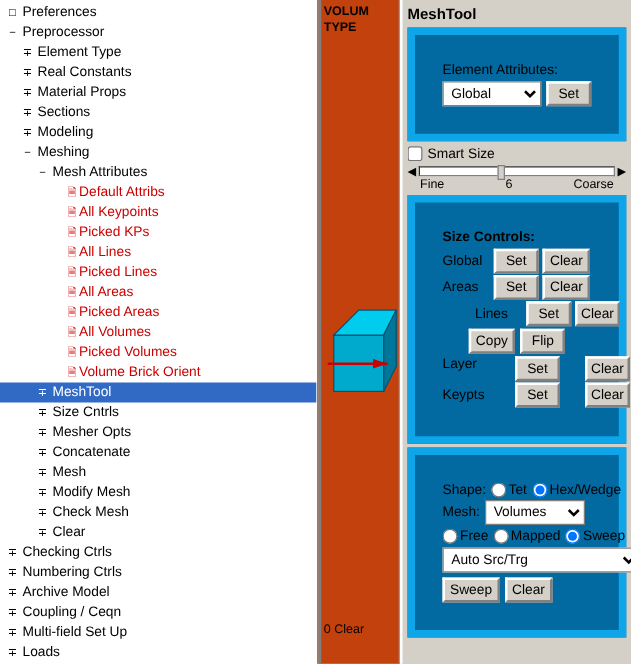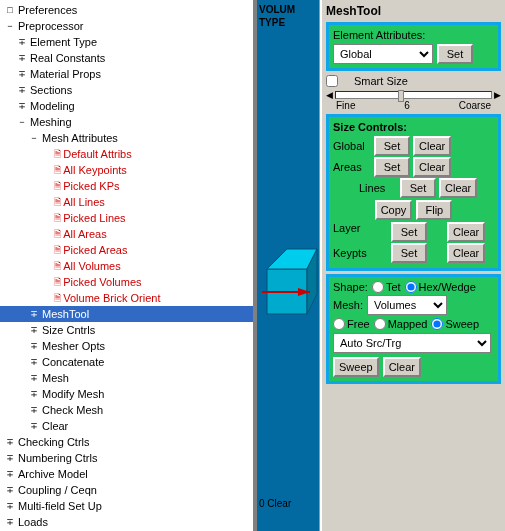--- a/index.html
+++ b/index.html
@@ -99,23 +99,23 @@
     }
     .left-panel::-webkit-scrollbar-track {
       background: #d4d0c8;
     }
     .left-panel::-webkit-scrollbar-thumb {
       background: #a0a0a0;
       border: 1px solid #808080;
     }
 
     .inner-box {
-      border: 3px solid #0ea5e9;
-      padding: 4px;
-      background: #22c55e;
+      border: 6px solid #0ea5e9;
+      padding: 22px;
+      background: #0369a1;
     }
 
     .main-layout {
       display: flex;
       width: 505px;
       height: 531px;
     }
 
     .red-text {
       color: #cc0000;
@@ -319,21 +319,21 @@
       </div>
 
       <div class="tree-item indent-1">
         
         
       </div>
 
     </div>
   </div>
 
-  <div style="width: 65px; flex-shrink:0; background:#0369a1; border-left:2px solid #808080; border-right:1px solid #999; position:relative; overflow:hidden;">
+  <div style="width: 65px; flex-shrink:0; background:#c2410c; border-left:2px solid #808080; border-right:1px solid #999; position:relative; overflow:hidden;">
 
     <div style="padding: 4px 2px;">
       <div style="font-size:10px; font-weight:bold; color:#000;">VOLUM</div>
       <div style="font-size:10px; font-weight:bold; color:#000; margin-top:2px;">TYPE</div>
     </div>
 
     <div style="position:absolute; bottom: 200px; left: 5px;">
       <svg width="60" height="90" viewBox="0 0 60 90">
 
         <polygon points="5,30 45,30 45,75 5,75" fill="#00aacc" stroke="#005577" stroke-width="1"></polygon>
@@ -363,21 +363,21 @@
     <div class="inner-box" style="margin-bottom:4px;">
       <div style="font-size:11px; margin-bottom:3px;">Element Attributes:</div>
       <div style="display:flex; align-items:center; gap:4px;">
         <select style="width:100px; font-size:11px; height:20px;">
           <option>Global</option>
         </select>
         <button class="btn">Set</button>
       </div>
     </div>
 
-    <div style="display:flex; align-items:flex-end; gap:16px; margin:3px 0;">
+    <div style="display:flex; align-items:flex-end; gap:4px; margin:3px 0;">
       <input type="checkbox" style="">
       <span style="font-size:11px;">Smart Size</span>
     </div>
 
     <div style="margin:2px 0;">
       <div style="display:flex; align-items:center; gap:2px;">
         <span style="font-size:9px;">◀</span>
         <div style="flex:1; height:8px; background:white; border:1px inset #808080; position:relative;">
           <div style="position:absolute; left:40%; top:-2px; width:6px; height:12px; background:#d4d0c8; border:1px solid #808080;"></div>
         </div>

